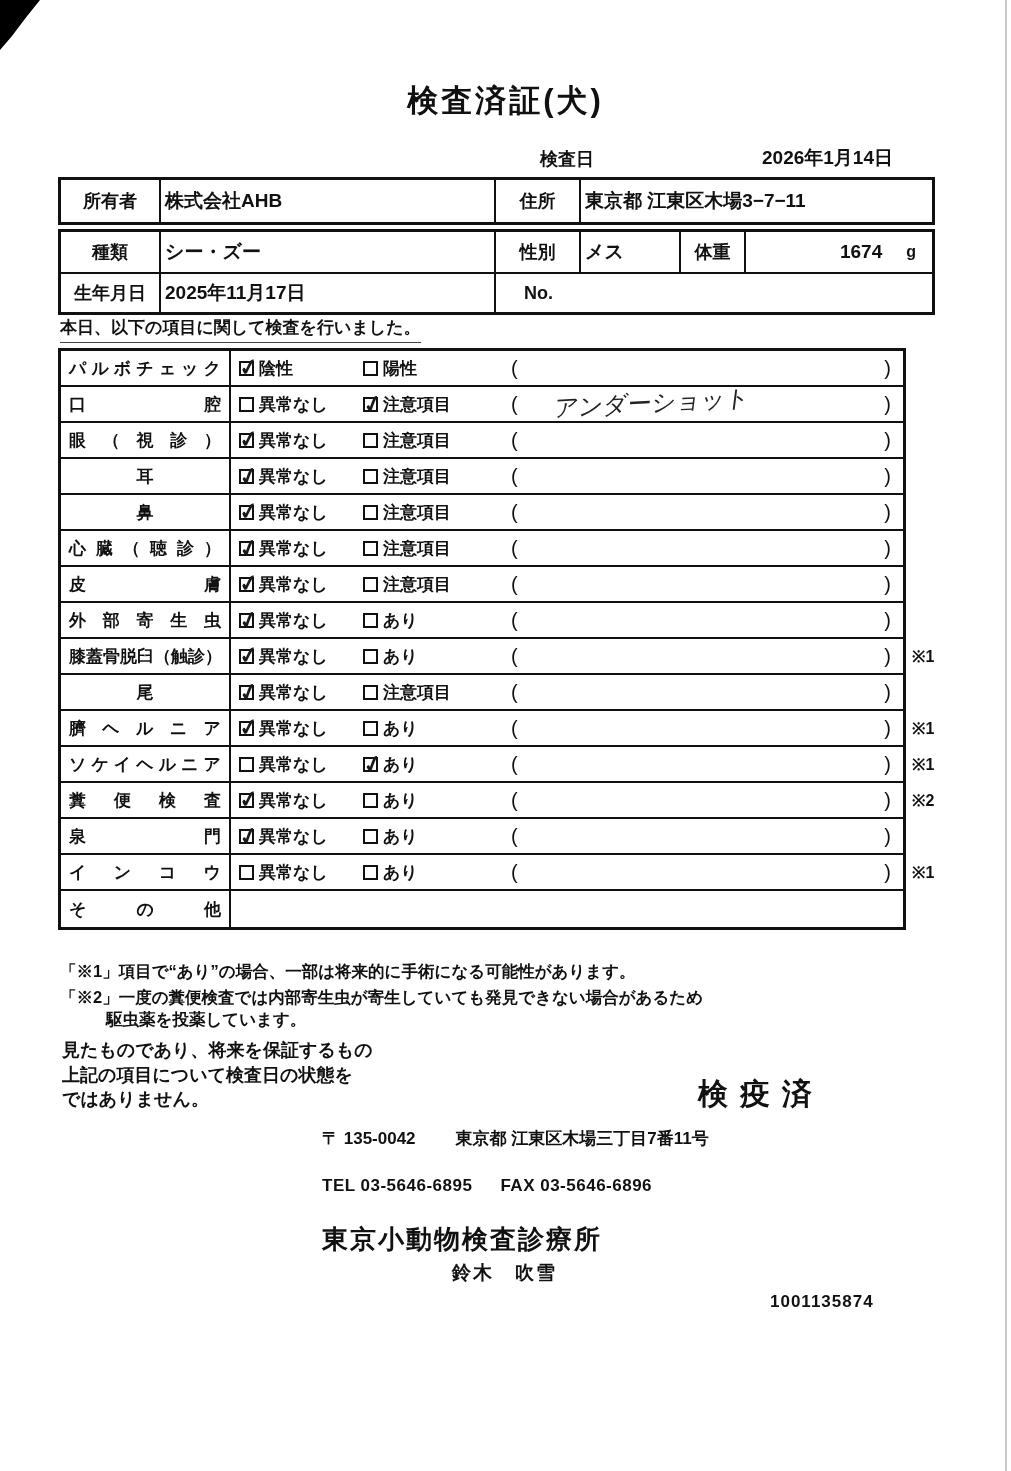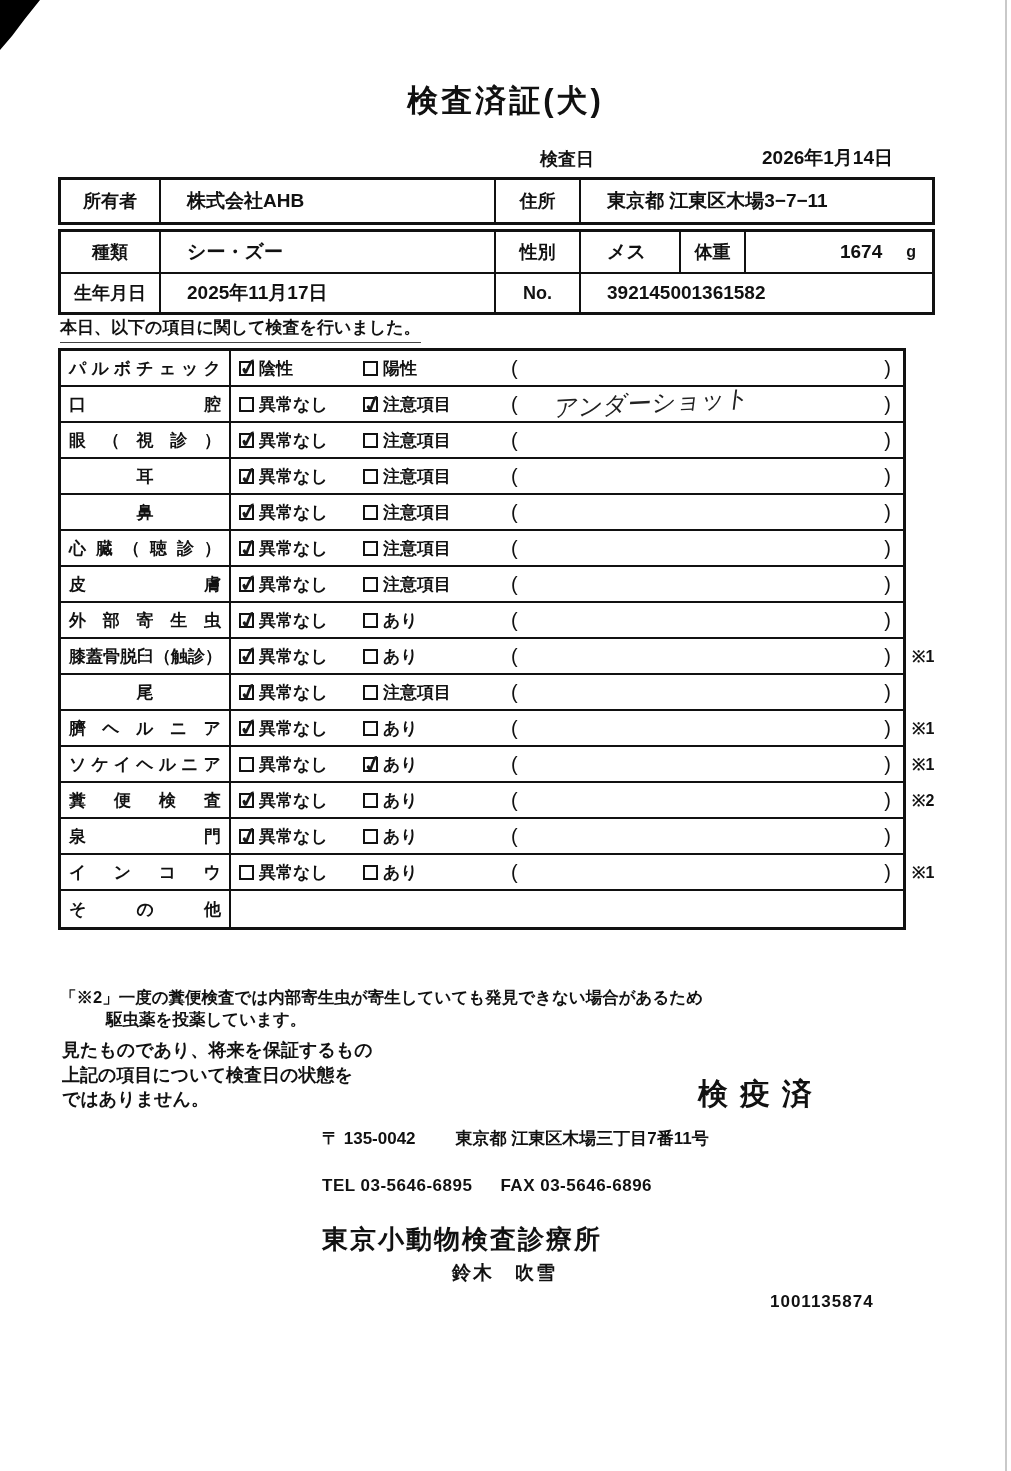--- a/index.html
+++ b/index.html
@@ -15,21 +15,21 @@
 
   .title { position:absolute; top:80px; left:0; width:100%; text-align:center;
     font-size:31px; font-weight:600; letter-spacing:3px; }
 
   .insp-label { position:absolute; left:540px; top:147px; font-size:18px; font-weight:600; }
   .insp-value { position:absolute; left:762px; top:145px; font-size:19px; font-weight:600; }
 
   .tbl { position:absolute; left:58px; border:3px solid #111; background:#fff; }
   .trow { display:flex; }
   .trow + .trow { border-top:2px solid #111; }
-  .cell { display:flex; align-items:center; height:100%; border-right:2px solid #111; padding:0 26px; }
+  .cell { display:flex; align-items:center; height:100%; border-right:2px solid #111; padding:0 4px; }
   .cell:last-child { border-right:none; }
   .cell.label { justify-content:center; font-size:18px; font-weight:600; padding:16px 4px; }
   .cell.value { font-size:19px; font-weight:600; }
   .w100 { width:100px; flex:none; } .w335 { width:335px; flex:none; }
   .w85 { width:85px; flex:none; } .w65 { width:65px; flex:none; }
   .flex1 { flex:1; }
   .owner-table { top:177px; width:877px; }
   .owner-table .trow { height:42px; }
   .pet-table { top:229px; width:877px; }
   .pet-table .trow { height:40px; }
@@ -103,21 +103,20 @@
       <div class="cell label w65">体重</div>
       <div class="cell value weight flex1">
         <span>1674</span>
         <span class="unit">g</span>
       </div>
     </div>
     <div class="trow">
       <div class="cell label w100">生年月日</div>
       <div class="cell value w335">2025年11月17日</div>
       <div class="cell label w85">No.</div>
-      <div class="cell value flex1">392145001361582</div>
     </div>
   </div>
 
   <div class="intro">本日、以下の項目に関して検査を行いました。</div>
 
   <div class="checklist">
       <div class="crow">
       <div class="item">
         <div class="item-inner">
             <span>パ</span>
@@ -496,20 +495,21 @@
       </div>
       <div class="note" style="visibility: hidden;">
         <span class="paren">(</span>
 
         <span class="paren">)</span>
       </div>
       <div class="mark"></div>
     </div>
     </div>
 
+  <div class="fn1">「※1」項目で“あり”の場合、一部は将来的に手術になる可能性があります。</div>
   <div class="fn2">「※2」一度の糞便検査では内部寄生虫が寄生していても発見できない場合があるため</div>
   <div class="fn2b">駆虫薬を投薬しています。</div>
 
   <div class="statement">
     <div>見たものであり、将来を保証するもの</div>
     <div>上記の項目について検査日の状態を</div>
     <div>ではありません。</div>
   </div>
 
   <div class="stamp">検疫済</div>

